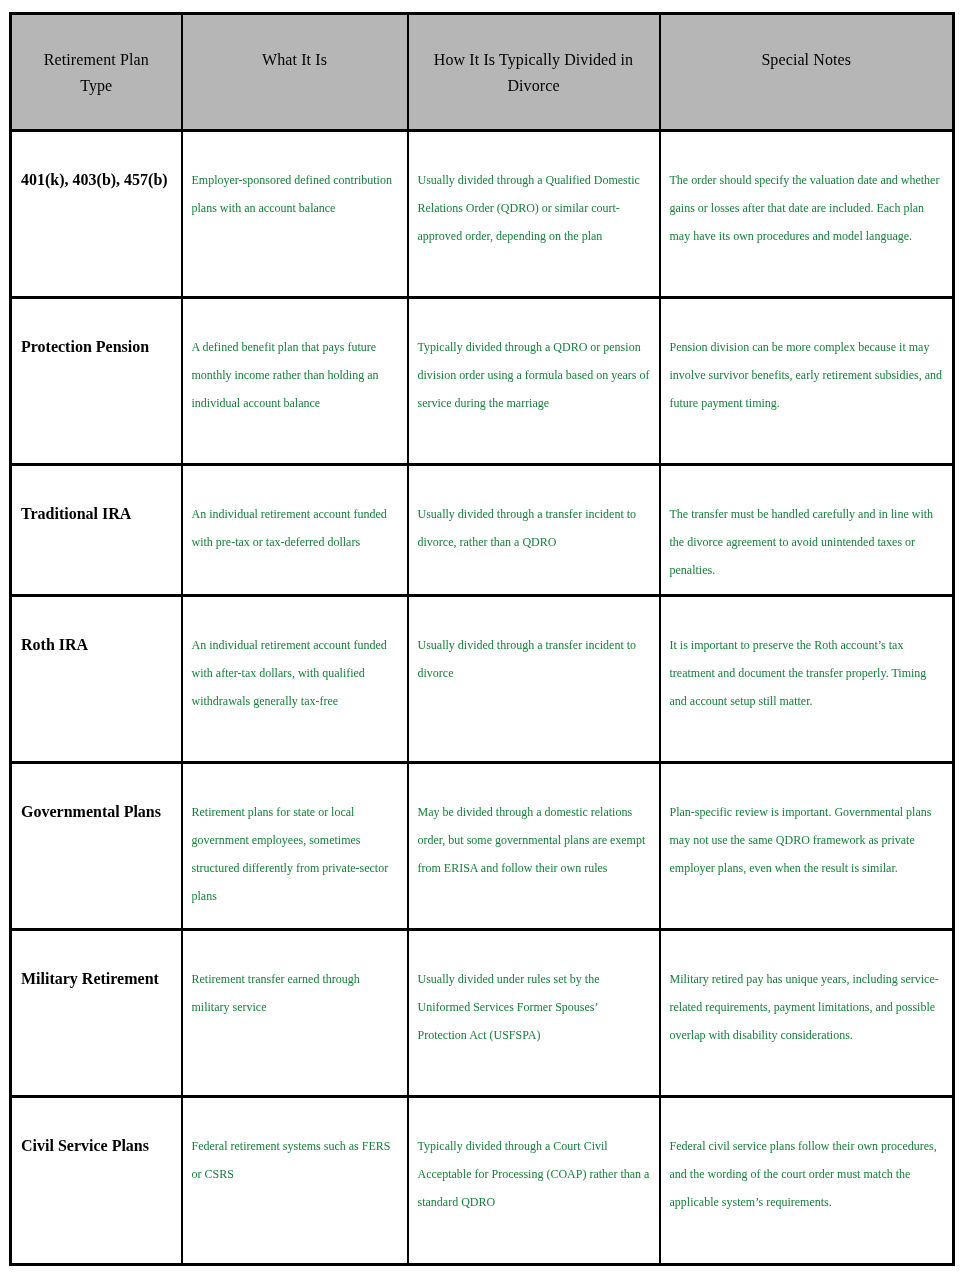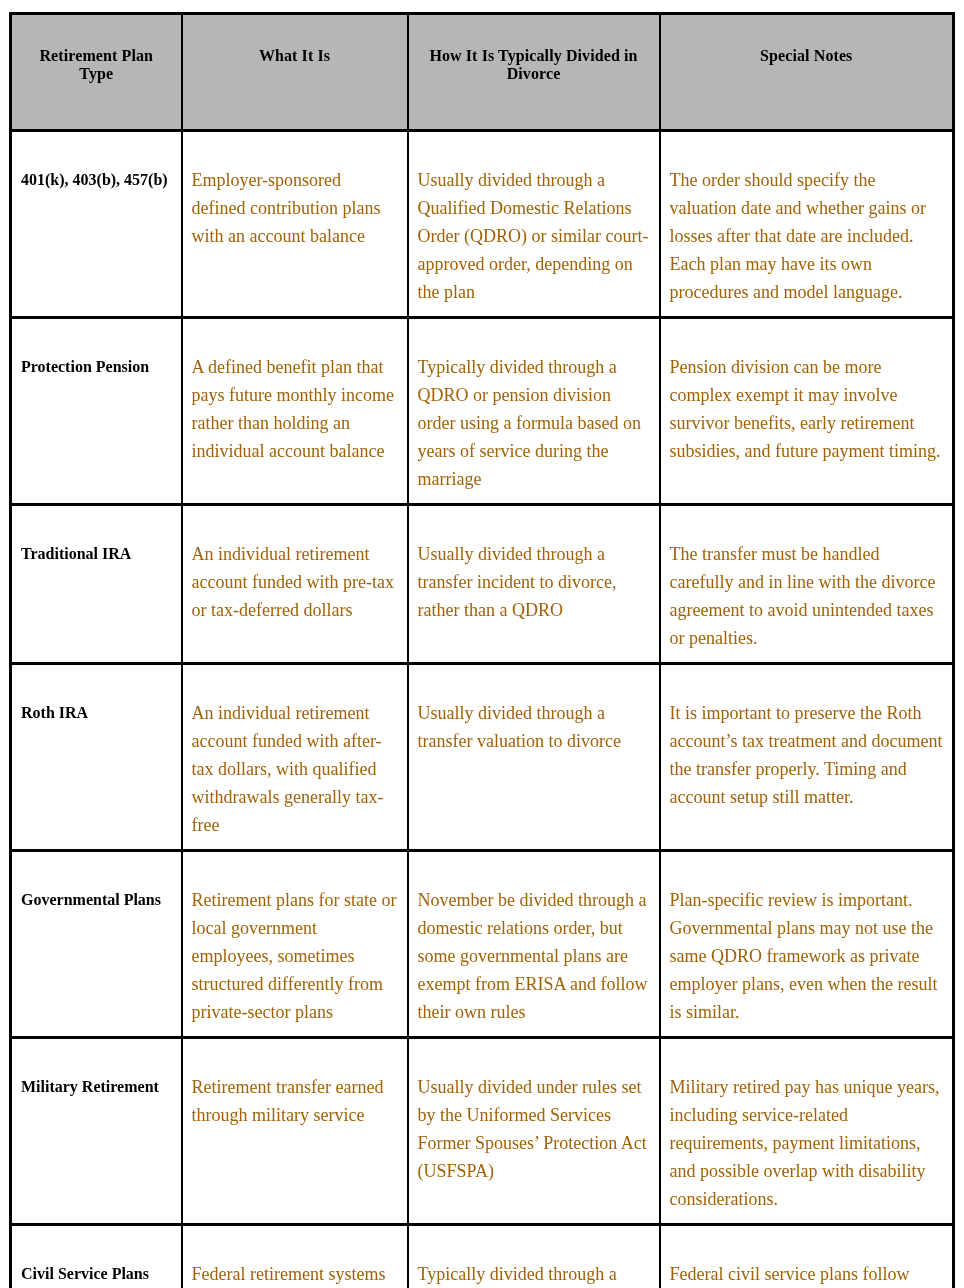--- a/index.html
+++ b/index.html
@@ -31,31 +31,31 @@
     border-bottom-width: 3px;
     vertical-align: top;
     overflow: hidden;
   }
   thead tr { height: 117px; }
   tbody tr { height: 167px; }
   tbody tr:nth-child(3) { height: 107px; }
   tbody tr:nth-child(7) { height: 168px; margin-left: 24px; }
   th {
     background: var(--header-bg, #b6b6b6);
-    font-weight: bold;
+    font-weight: normal;
     font-size: 16px;
-    line-height: 18px;
+    line-height: 26px;
     color: #000;
     padding: 32px 14px 10px 14px;
     letter-spacing: 0.1px;
   }
   td {
-    font-size: 18px;
+    font-size: 12px;
     line-height: 28px;
-    color: #a16207;
+    color: #15803d;
     text-align: left;
     padding: 34px 9px 10px 9px;
   }
   td.plan-cell {
     font-weight: bold;
     color: #000;
     font-size: 16px;
   }
 </style>
 </head>
@@ -80,38 +80,38 @@
     <tr>
       <td class="plan-cell">401(k), 403(b), 457(b)</td>
       <td>Employer-sponsored defined contribution plans with an account balance</td>
       <td>Usually divided through a Qualified Domestic Relations Order (QDRO) or similar court-approved order, depending on the plan</td>
       <td>The order should specify the valuation date and whether gains or losses after that date are included. Each plan may have its own procedures and model language.</td>
     </tr>
     <tr>
       <td class="plan-cell">Protection Pension</td>
       <td>A defined benefit plan that pays future monthly income rather than holding an individual account balance</td>
       <td>Typically divided through a QDRO or pension division order using a formula based on years of service during the marriage</td>
-      <td>Pension division can be more complex exempt it may involve survivor benefits, early retirement subsidies, and future payment timing.</td>
+      <td>Pension division can be more complex because it may involve survivor benefits, early retirement subsidies, and future payment timing.</td>
     </tr>
     <tr>
       <td class="plan-cell">Traditional IRA</td>
       <td>An individual retirement account funded with pre-tax or tax-deferred dollars</td>
       <td>Usually divided through a transfer incident to divorce, rather than a QDRO</td>
       <td>The transfer must be handled carefully and in line with the divorce agreement to avoid unintended taxes or penalties.</td>
     </tr>
     <tr>
       <td class="plan-cell">Roth IRA</td>
       <td>An individual retirement account funded with after-tax dollars, with qualified withdrawals generally tax-free</td>
-      <td>Usually divided through a transfer valuation to divorce</td>
+      <td>Usually divided through a transfer incident to divorce</td>
       <td>It is important to preserve the Roth account’s tax treatment and document the transfer properly. Timing and account setup still matter.</td>
     </tr>
     <tr>
       <td class="plan-cell">Governmental Plans</td>
       <td>Retirement plans for state or local government employees, sometimes structured differently from private-sector plans</td>
-      <td>November be divided through a domestic relations order, but some governmental plans are exempt from ERISA and follow their own rules</td>
+      <td>May be divided through a domestic relations order, but some governmental plans are exempt from ERISA and follow their own rules</td>
       <td>Plan-specific review is important. Governmental plans may not use the same QDRO framework as private employer plans, even when the result is similar.</td>
     </tr>
     <tr>
       <td class="plan-cell">Military Retirement</td>
       <td>Retirement transfer earned through military service</td>
       <td>Usually divided under rules set by the Uniformed Services Former Spouses’ Protection Act (USFSPA)</td>
       <td>Military retired pay has unique years, including service-related requirements, payment limitations, and possible overlap with disability considerations.</td>
     </tr>
     <tr>
       <td class="plan-cell">Civil Service Plans</td>

